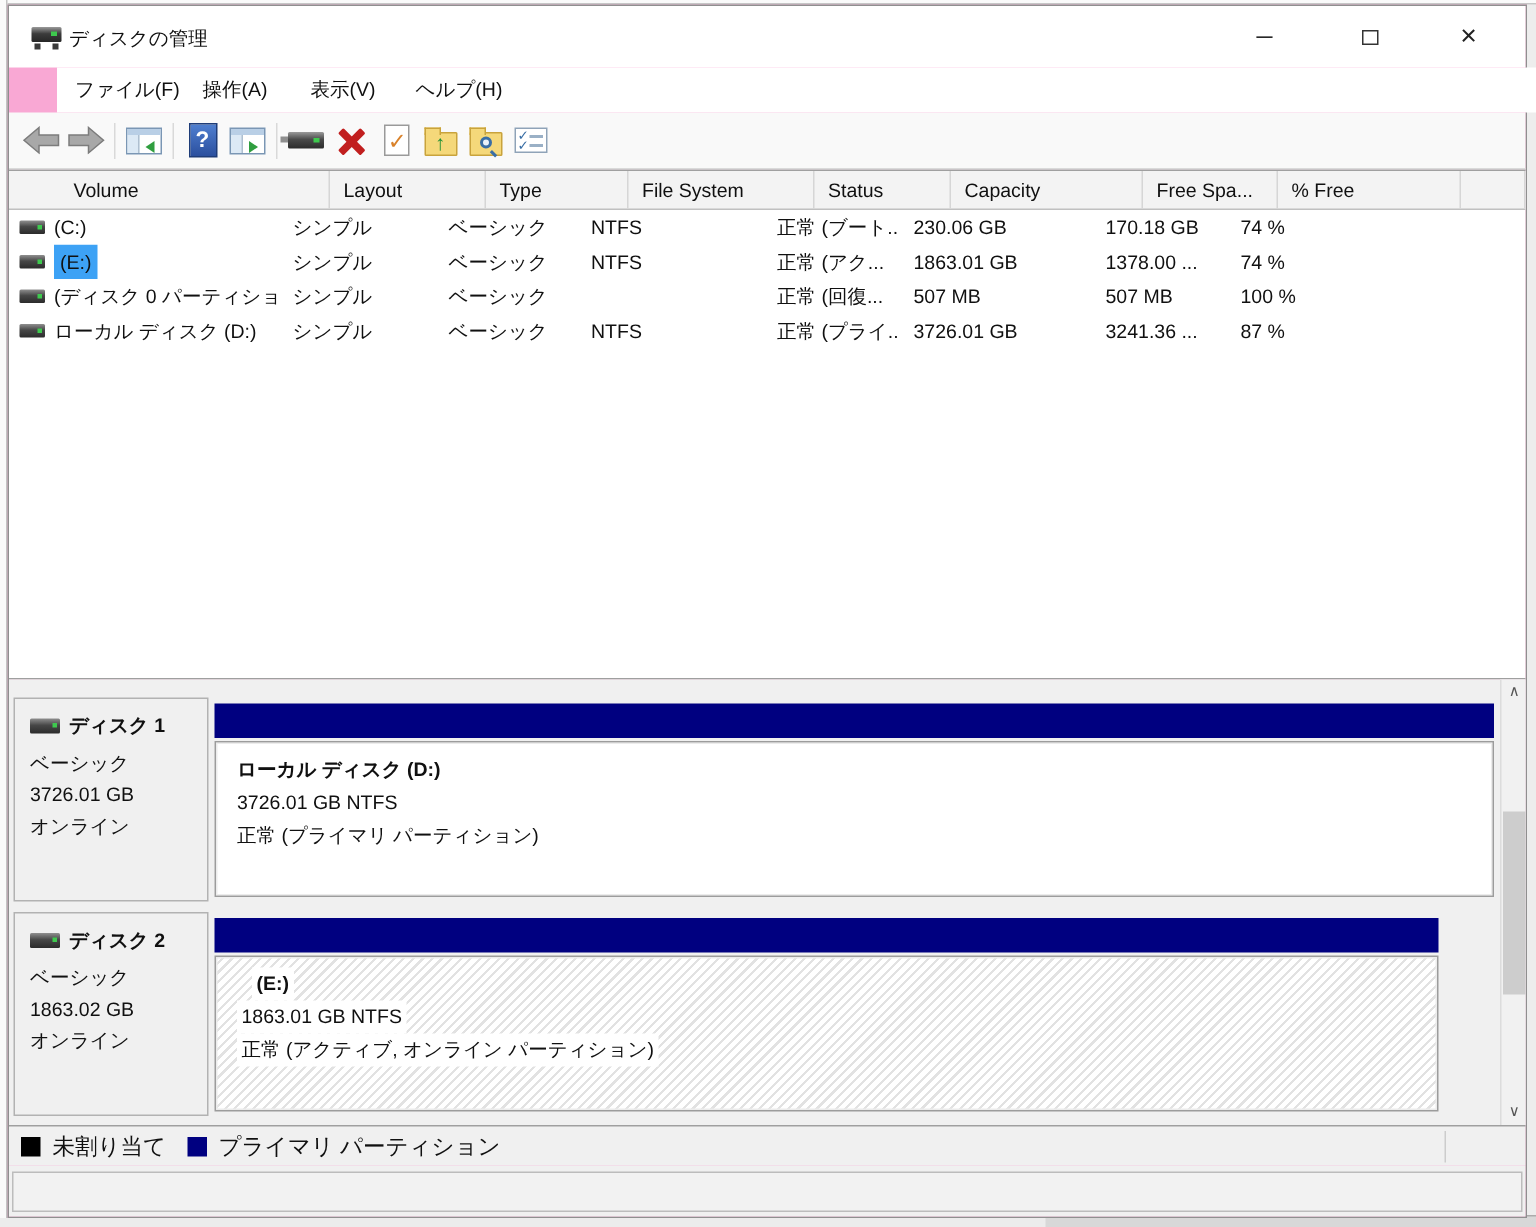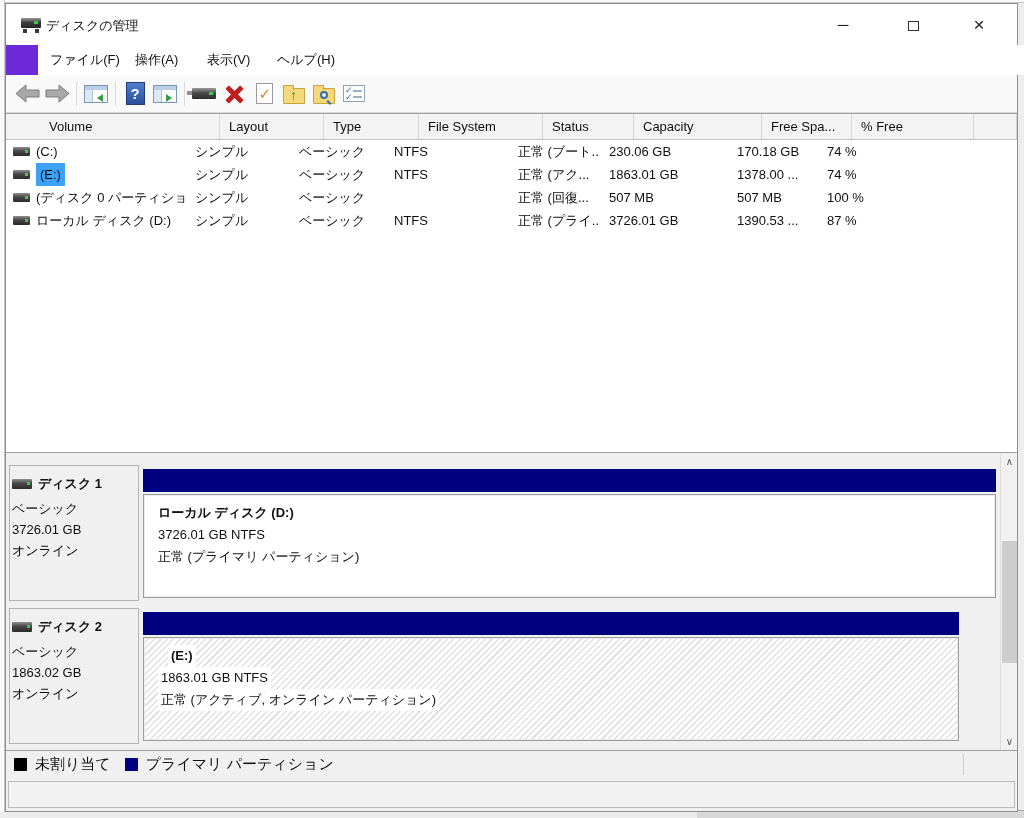--- a/index.html
+++ b/index.html
@@ -7,21 +7,21 @@
     font-family:"Liberation Sans","DejaVu Sans",sans-serif; background:#ededed; color:#101010; }
 
   
   .bg-left { position:absolute; left:0; top:0; width:5px; height:812px; background:#fafafa; border-right:1px solid #c3c3c3; }
   .bg-top { position:absolute; left:0; top:0; width:1024px; height:3px; background:#fafafa; border-bottom:1px solid #c6c6c6; }
   .bg-bottom { position:absolute; left:0; top:812px; width:1024px; height:6px; background:#ececec; }
   .bg-taskbar { position:absolute; left:697px; top:810px; width:327px; height:8px; background:#d8d8d8; border-top:1px solid #ababab; }
 
   
   .win { position:absolute; left:5px; top:3px; width:1013px; height:809px;
-    background:#6d28d9; border:1px solid #8f8f8f; }
+    background:#f9a8d4; border:1px solid #8f8f8f; }
 
   .titlebar { position:absolute; left:0; top:0; width:100%; height:41px; background:#ffffff; }
   .title-text { position:absolute; left:40px; top:13px; font-size:13px; }
   .t-icon { position:absolute; left:15px; top:14px; width:20px; height:15px; }
   .t-icon .body { position:absolute; left:0; top:0; width:20px; height:10px; border-radius:1px;
     background:linear-gradient(180deg,#9a9a9a,#3c3c3c 45%,#262626); }
   .t-icon .led { position:absolute; right:3px; top:3px; width:4px; height:3px; background:#3ec94e; }
   .t-icon .foot1,.t-icon .foot2 { position:absolute; bottom:0; width:4px; height:4px; background:#3a3a3a; }
   .t-icon .foot1 { left:2px; } .t-icon .foot2 { right:2px; }
 
@@ -81,21 +81,21 @@
   .drv::after { content:""; position:absolute; right:2px; top:3px; width:3px; height:3px; background:#3ec94e; }
   .sel { background:#3da2f5; padding:0 4px; }
 
   
   .diskpane { position:absolute; left:0; top:449px; width:100%; height:297px; background:#f0f0f0; }
   .scrollbar { position:absolute; left:994px; top:0; width:17px; height:297px; background:#f1f1f1; border-left:1px solid #dcdcdc; }
   .sb-btn { position:absolute; left:0; width:17px; height:17px; text-align:center; font-size:10px; color:#555; line-height:17px; }
   .sb-up { top:0; } .sb-down { bottom:0; }
   .sb-thumb { position:absolute; left:1px; top:88px; width:15px; height:122px; background:#cdcdcd; }
 
-  .diskbox { position:absolute; left:3px; width:130px; height:136px; border:1px solid #b2b2b2; background:#f0f0f0; padding:9px 0 0 2px; }
+  .diskbox { position:absolute; left:3px; width:130px; height:136px; border:1px solid #b2b2b2; background:#f0f0f0; padding:9px 0 0 10px; }
   .diskbox .dn { display:flex; align-items:center; gap:6px; font-weight:bold; font-size:13px; margin-bottom:5px; }
   .diskbox .dn .drv { width:20px; flex-basis:20px; height:10px; }
   .diskbox .ln { font-size:13px; line-height:21px; }
 
   .graph { position:absolute; }
   .pstrip { height:23px; background:#000080; }
   .pbody { margin-top:2px; height:104px; background:#ffffff; border:1px solid #9c9c9c;
     box-shadow:inset 0 0 0 1px #ececec; padding:7px 0 0 14px; }
   .pbody.hatch { background:repeating-linear-gradient(135deg,#ffffff 0px,#ffffff 3px,#e2e2e2 3px,#e2e2e2 4.5px); }
   .pbody .pl { font-size:13px; line-height:22px; white-space:nowrap; }
@@ -272,21 +272,21 @@
     <div class="lv-grid lv-row">
       <div class="cell volcell">
           <span class="drv"></span>
           <span>ローカル ディスク (D:)</span>
         </div>
       <div class="cell">シンプル</div>
       <div class="cell">ベーシック</div>
       <div class="cell">NTFS</div>
       <div class="cell">正常 (プライ...</div>
       <div class="cell">3726.01 GB</div>
-      <div class="cell">1390.53 ...</div>
+      <div class="cell">3241.36 ...</div>
       <div class="cell">87 %</div>
       <div class="cell"></div>
     </div>
   </div>
 
   <div class="diskpane">
 
     <div class="diskbox" style="top:12px">
       <div class="dn">
           <span class="drv"></span>

